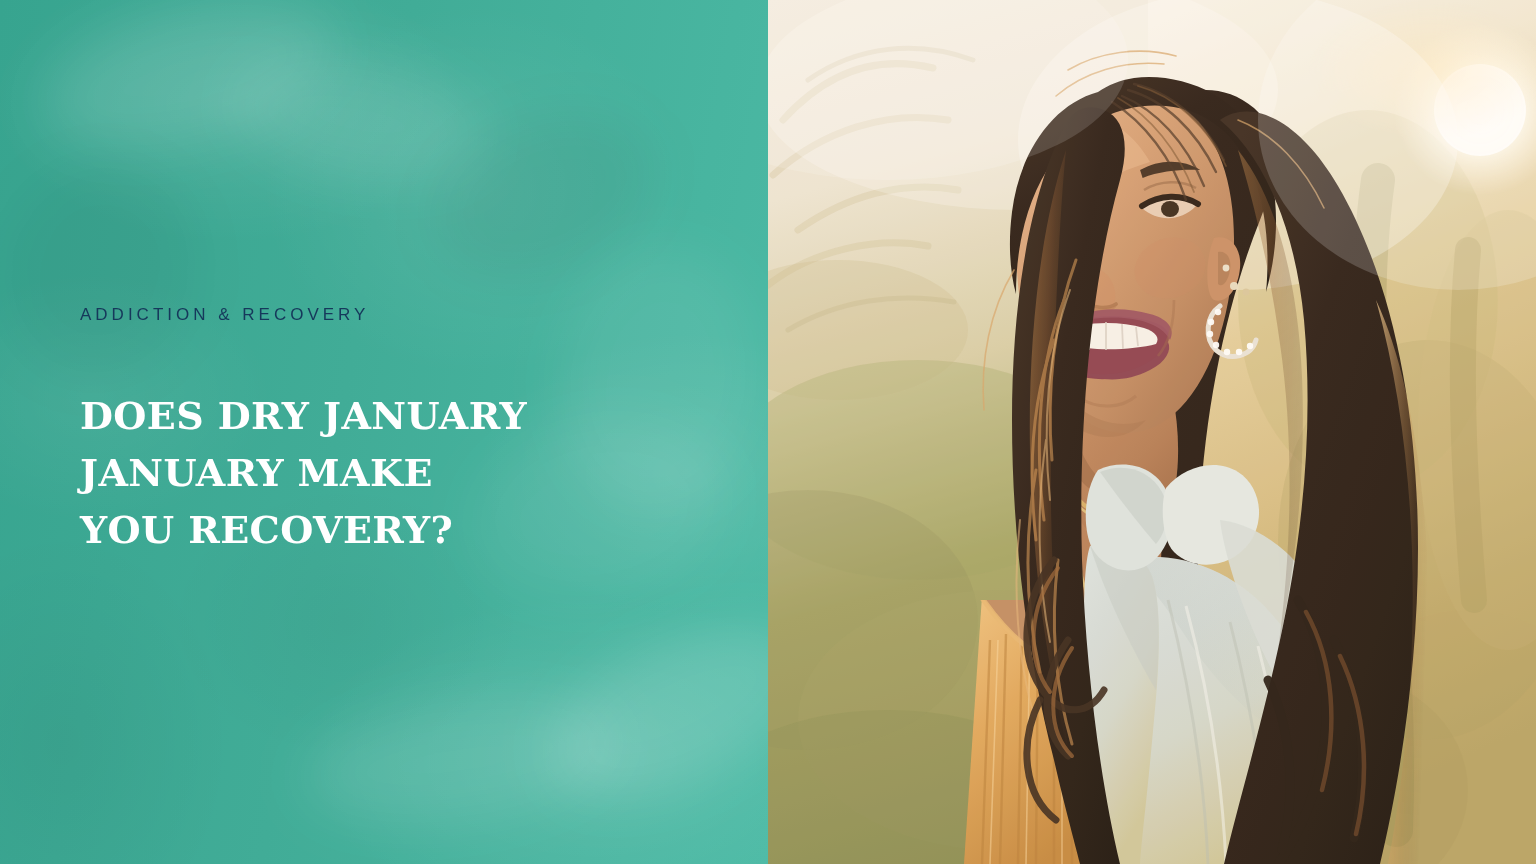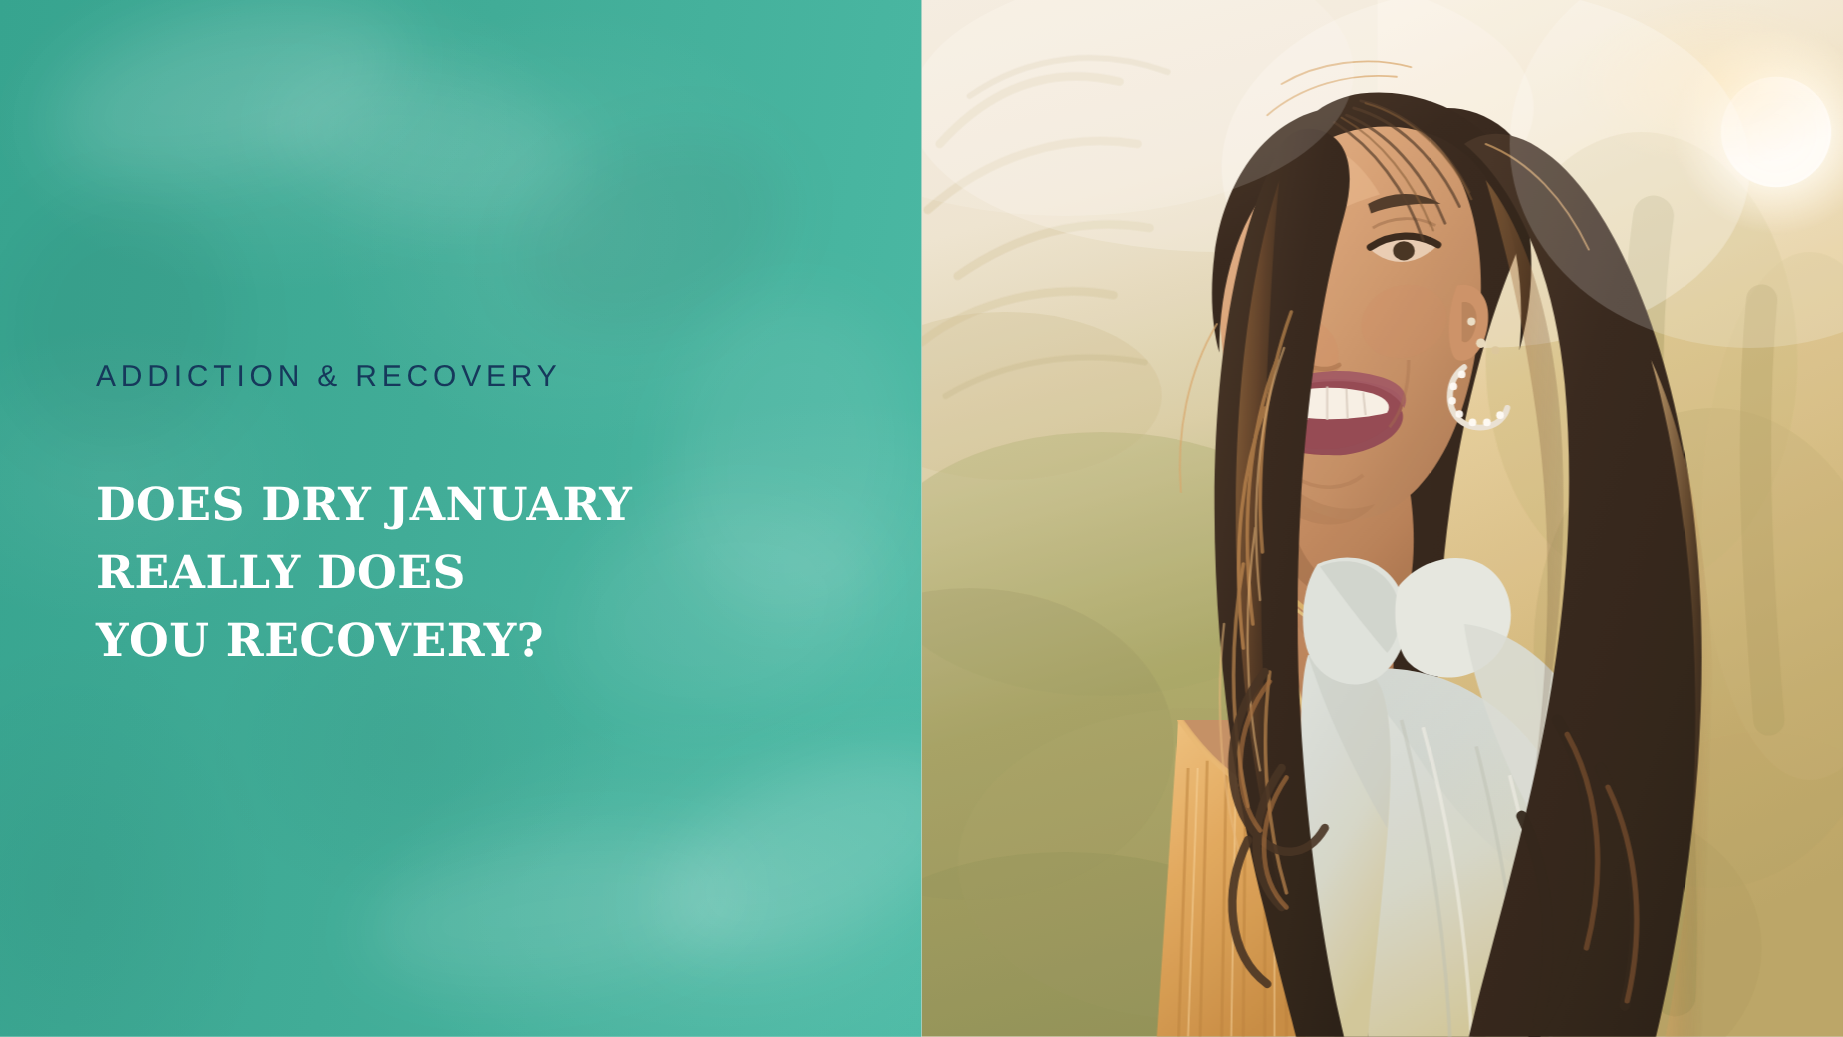--- a/index.html
+++ b/index.html
@@ -63,21 +63,21 @@
     top: 0;
     width: 620px;
     height: 100%;
     display: flex;
     flex-direction: column;
     justify-content: center;
   }
   .kicker {
     color: #16385B;
     font-family: "Liberation Sans", sans-serif;
-    font-size: 25px;
+    font-size: 17px;
     font-weight: 400;
     letter-spacing: 4.0px;
     line-height: 1;
     margin: 0 0 64px 0;
     white-space: nowrap;
   }
   .headline {
     margin: 0;
     color: #ffffff;
     font-family: "DejaVu Serif", serif;
@@ -112,21 +112,21 @@
     <div class="teal-wisp w4"></div>
     <div class="teal-wisp w5"></div>
     <div class="teal-wisp w6"></div>
     <div class="teal-wisp w7"></div>
     <div class="teal-wisp w8"></div>
 
     <div class="text-block">
       <div class="kicker">ADDICTION &amp; RECOVERY</div>
       <h1 class="headline">
         <span class="hl-line">DOES DRY JANUARY</span>
-        <span class="hl-line">REALLY DOES</span>
+        <span class="hl-line">JANUARY MAKE</span>
         <span class="hl-line">YOU RECOVERY?</span>
       </h1>
     </div>
   </div>
 
   <div class="photo">
     <svg viewBox="0 0 768 864" preserveAspectRatio="xMidYMid slice">
       <defs>
 
         <linearGradient id="bgSky" x1="0" y1="0" x2="0.25" y2="1">

